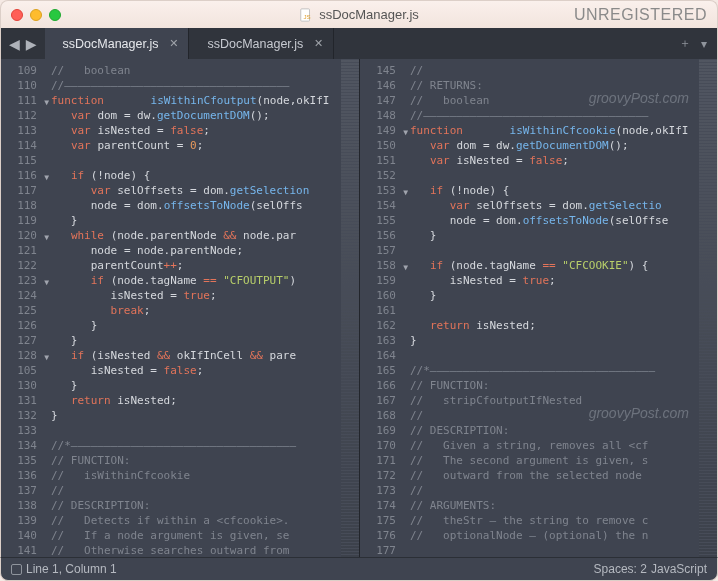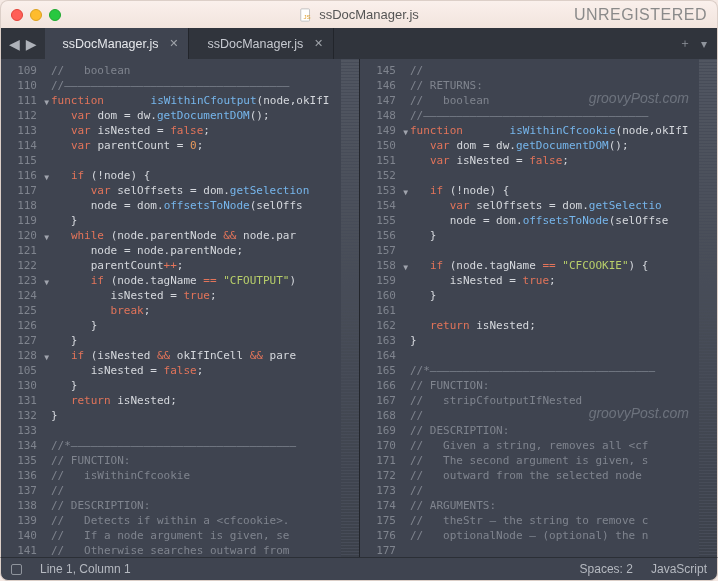--- a/index.html
+++ b/index.html
@@ -123,21 +123,21 @@
     font-size:14px; opacity:0.75;
     pointer-events:none;
   }
   
   .status {
     height:24px;
     background:#3f4450;
     border:1px solid #dccfc8; border-top:1px solid #2b2f36;
     display:flex; align-items:center;
     color:#b5b9c0; font-size:12px;
-    padding:0 10px; gap:18px;
+    padding:0 10px; gap:4px;
     border-bottom-left-radius:8px; border-bottom-right-radius:8px;
   }
   .status .spacer{flex:1;}
   .sq { width:11px;height:11px;border:1px solid #8f949c;display:inline-block;border-radius:2px;}
 </style>
 </head>
 <body>
 
 <div class="titlebar">
   <div class="traffic">

